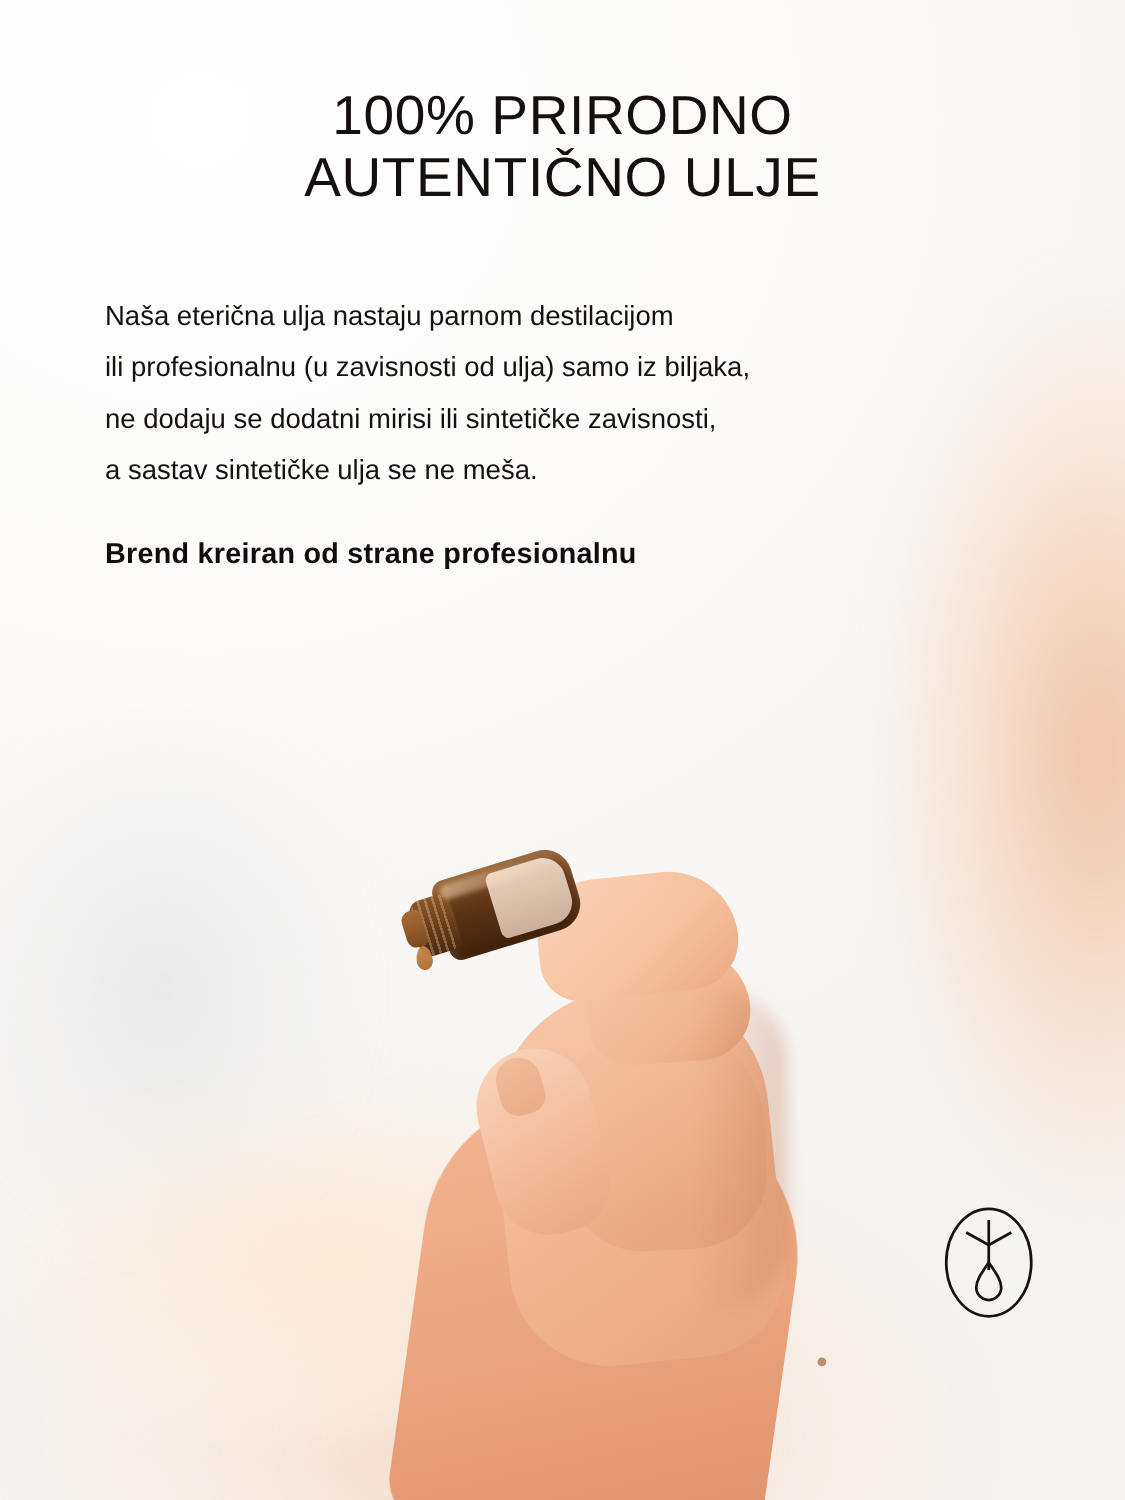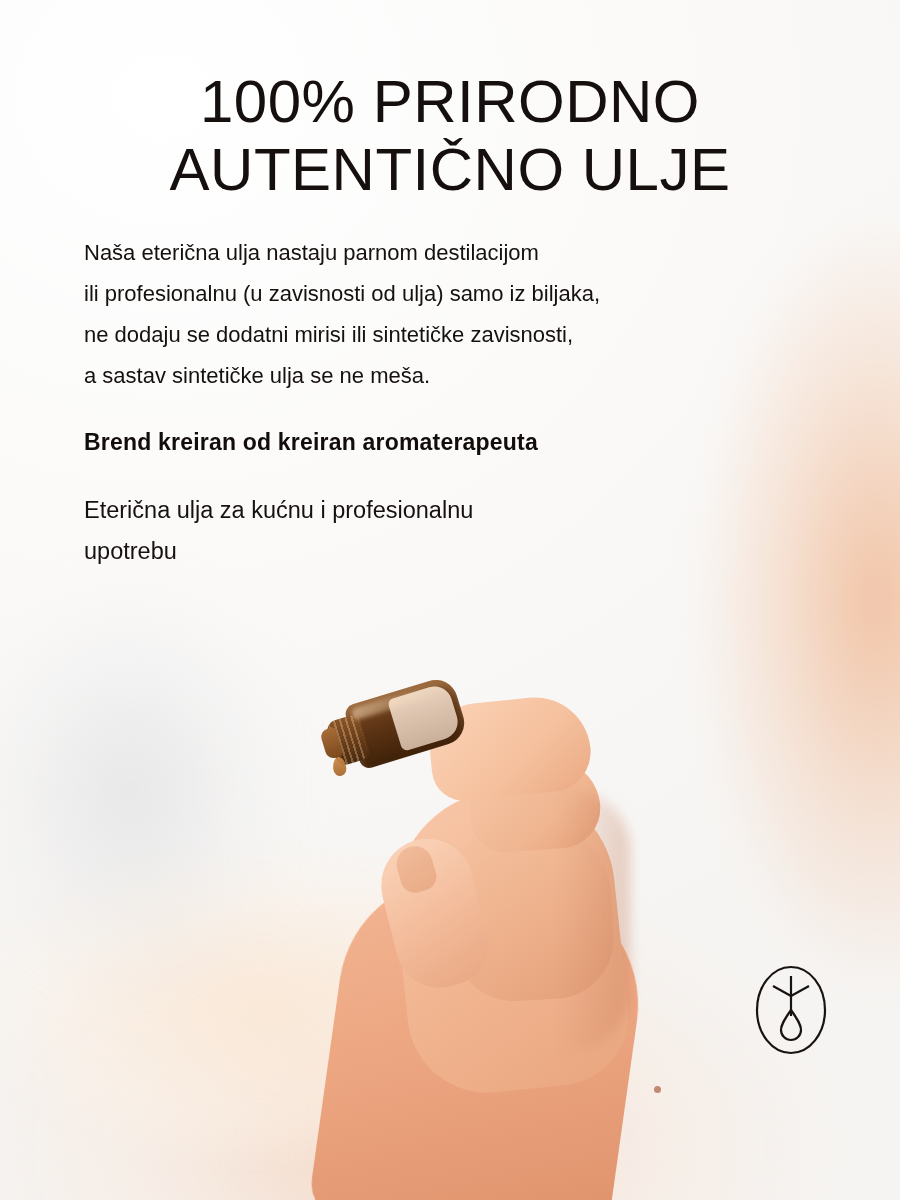--- a/index.html
+++ b/index.html
@@ -241,21 +241,21 @@
     opacity: 0.95;
   }
 
   
   .headline {
     position: absolute;
     top: 68px;
     left: 0;
     width: 900px;
     text-align: center;
-    font-size: 60px;
+    font-size: 44px;
     line-height: 1.13;
     letter-spacing: 0.5px;
     color: #15100e;
     font-weight: 400;
   }
   .headline .l2 { display: block; }
 
   .copy {
     position: absolute;
     left: 84px;
@@ -336,26 +336,22 @@
   </div>
 
   <div class="copy">
     <p class="para">
       <span class="ln">Naša eterična ulja nastaju parnom destilacijom</span>
       <span class="ln">ili profesionalnu (u zavisnosti od ulja) samo iz biljaka,</span>
       <span class="ln">ne dodaju se dodatni mirisi ili sintetičke zavisnosti,</span>
       <span class="ln">a sastav sintetičke ulja se ne meša.</span>
     </p>
 
-    <div class="sub">Brend kreiran od kreiran aromaterapeuta</div>
-
-    <div class="tail">
-      <span class="ln">Eterična ulja za kućnu i profesionalnu</span>
-      <span class="ln">upotrebu</span>
-    </div>
+    <div class="sub">Brend kreiran od strane profesionalnu</div>
+
   </div>
 
   <div class="logo">
     <svg width="74" height="92" viewBox="0 0 74 92" fill="none" xmlns="http://www.w3.org/2000/svg">
       <ellipse cx="37" cy="46" rx="34" ry="43" stroke="#181210" stroke-width="2.2" fill="none"></ellipse>
       <line x1="37" y1="12" x2="37" y2="52" stroke="#181210" stroke-width="2.2"></line>
       <line x1="37" y1="32" x2="19" y2="22" stroke="#181210" stroke-width="2.2"></line>
       <line x1="37" y1="32" x2="55" y2="22" stroke="#181210" stroke-width="2.2"></line>
       <path d="M37 46 C 30 56, 27 61, 27 66 a 10 10 0 0 0 20 0 c 0 -5 -3 -10 -10 -20 z" stroke="#181210" stroke-width="2.2" fill="none"></path>
     </svg>

